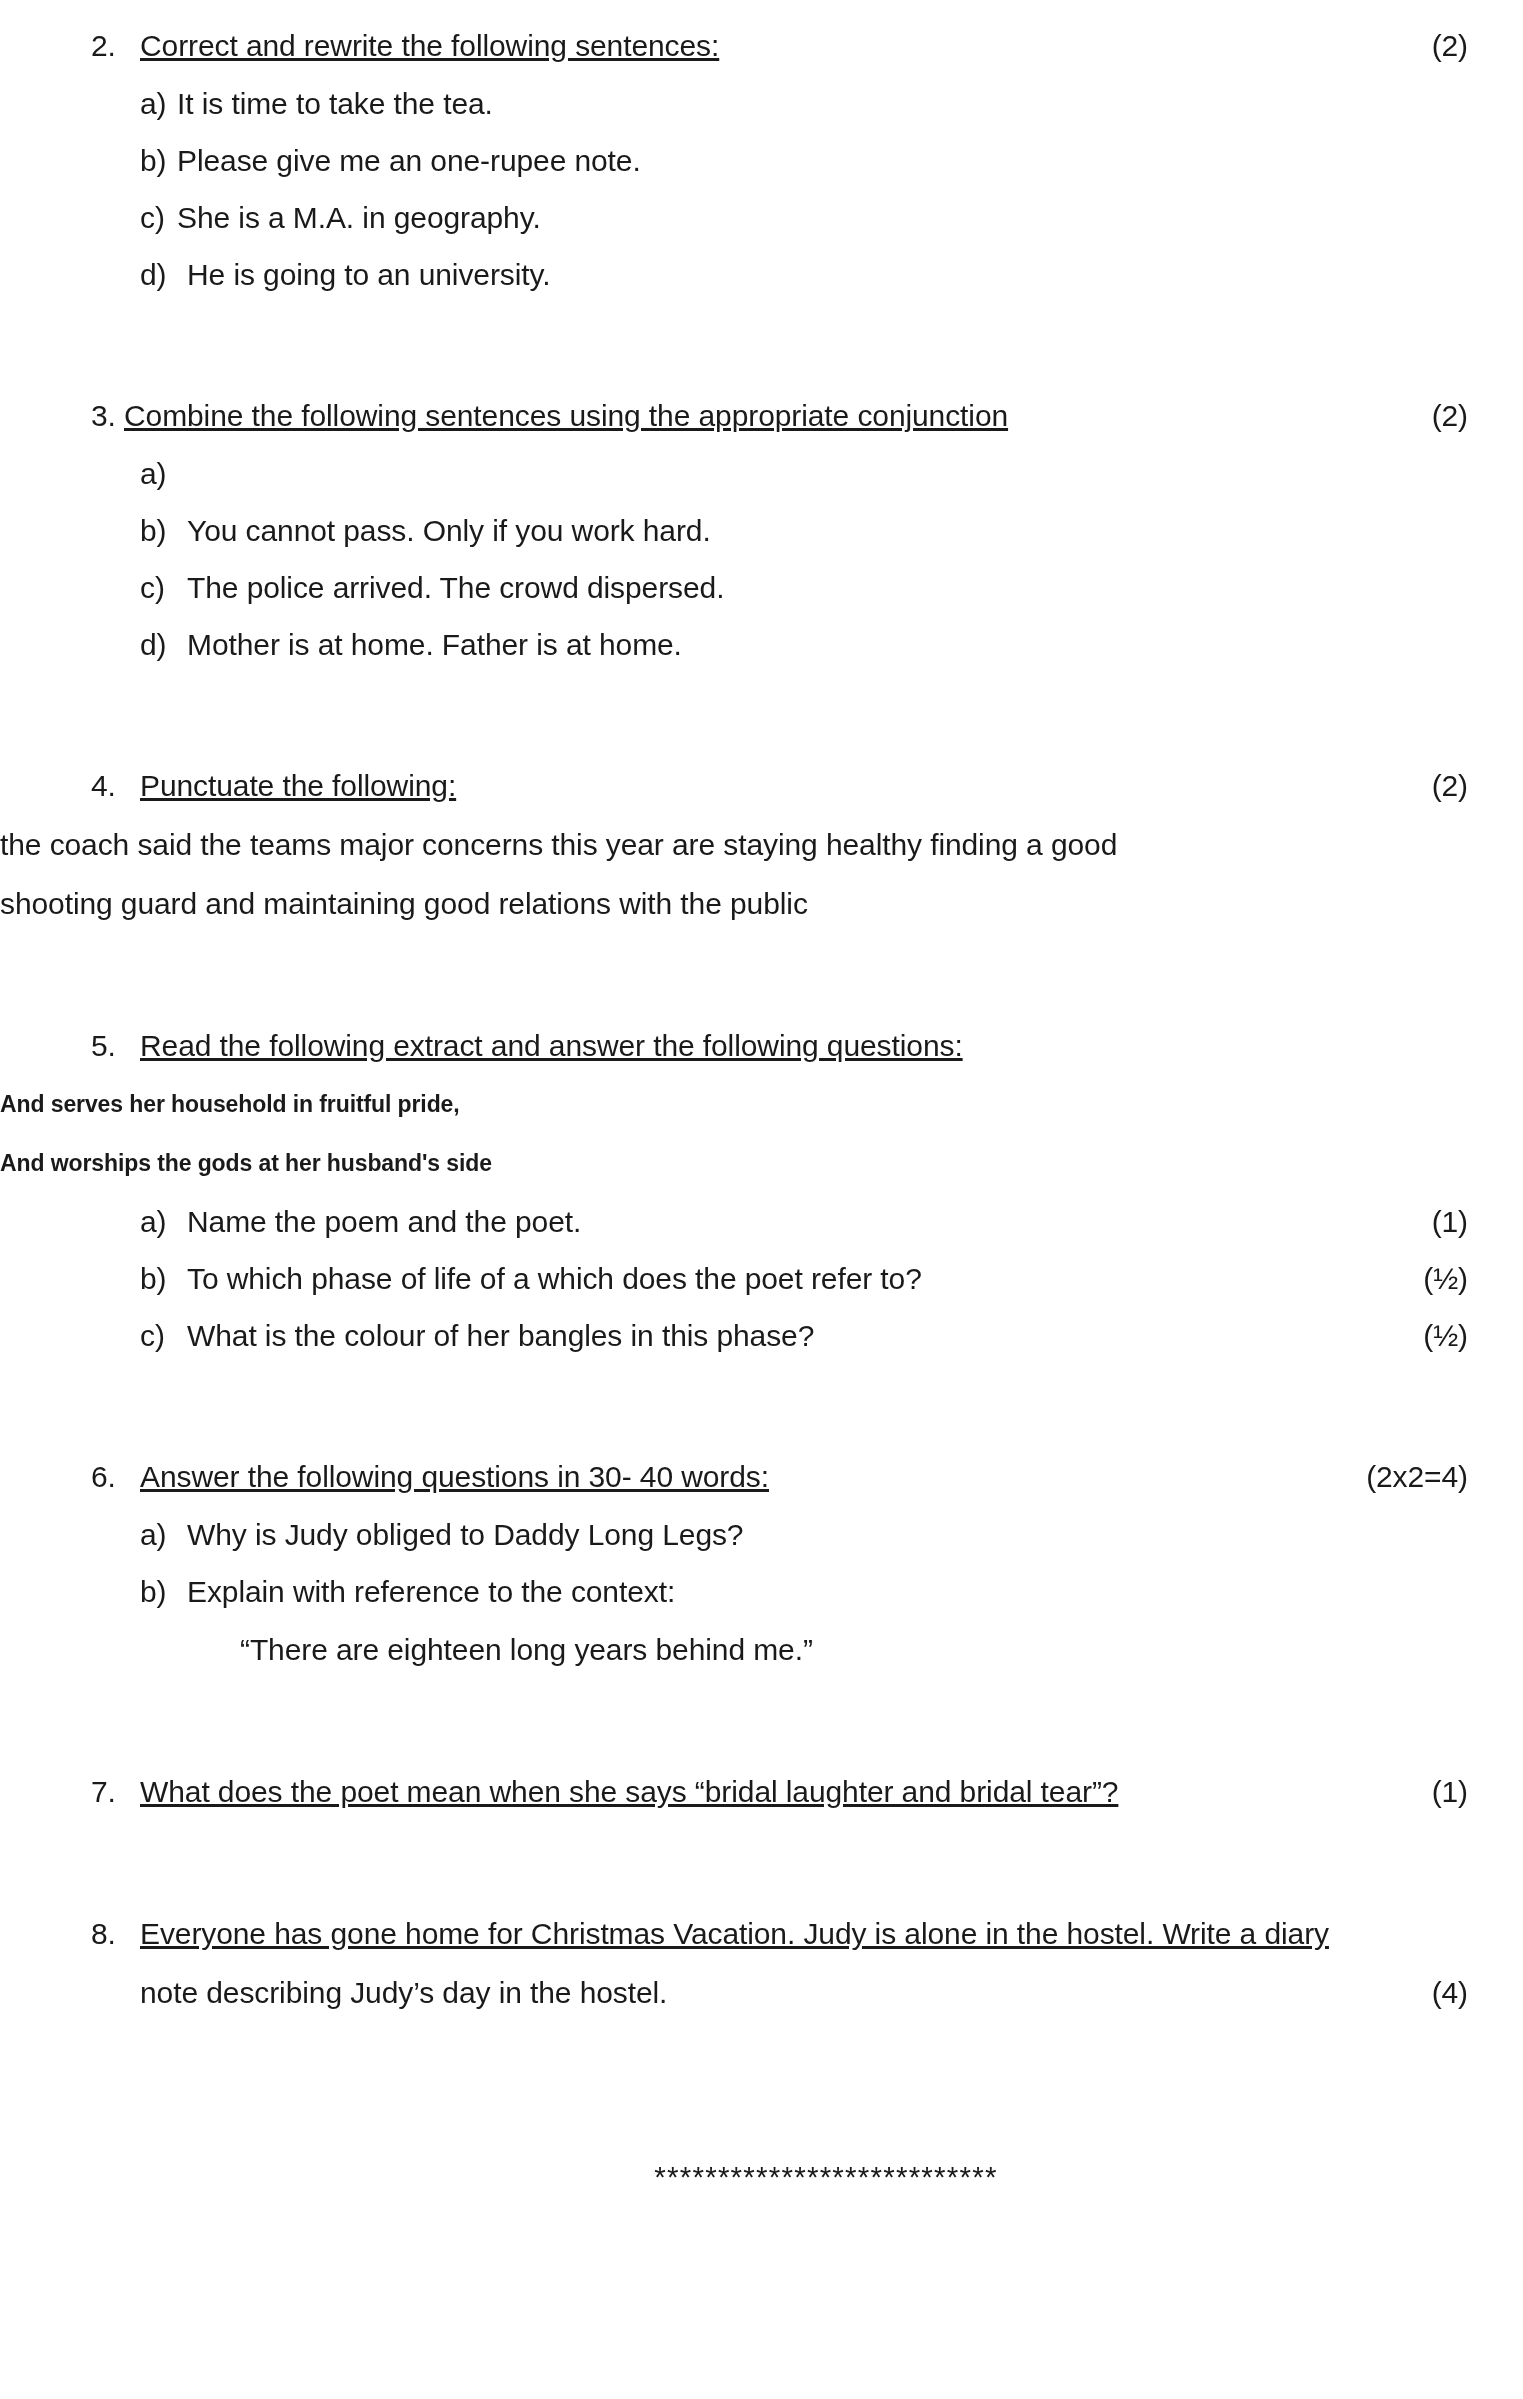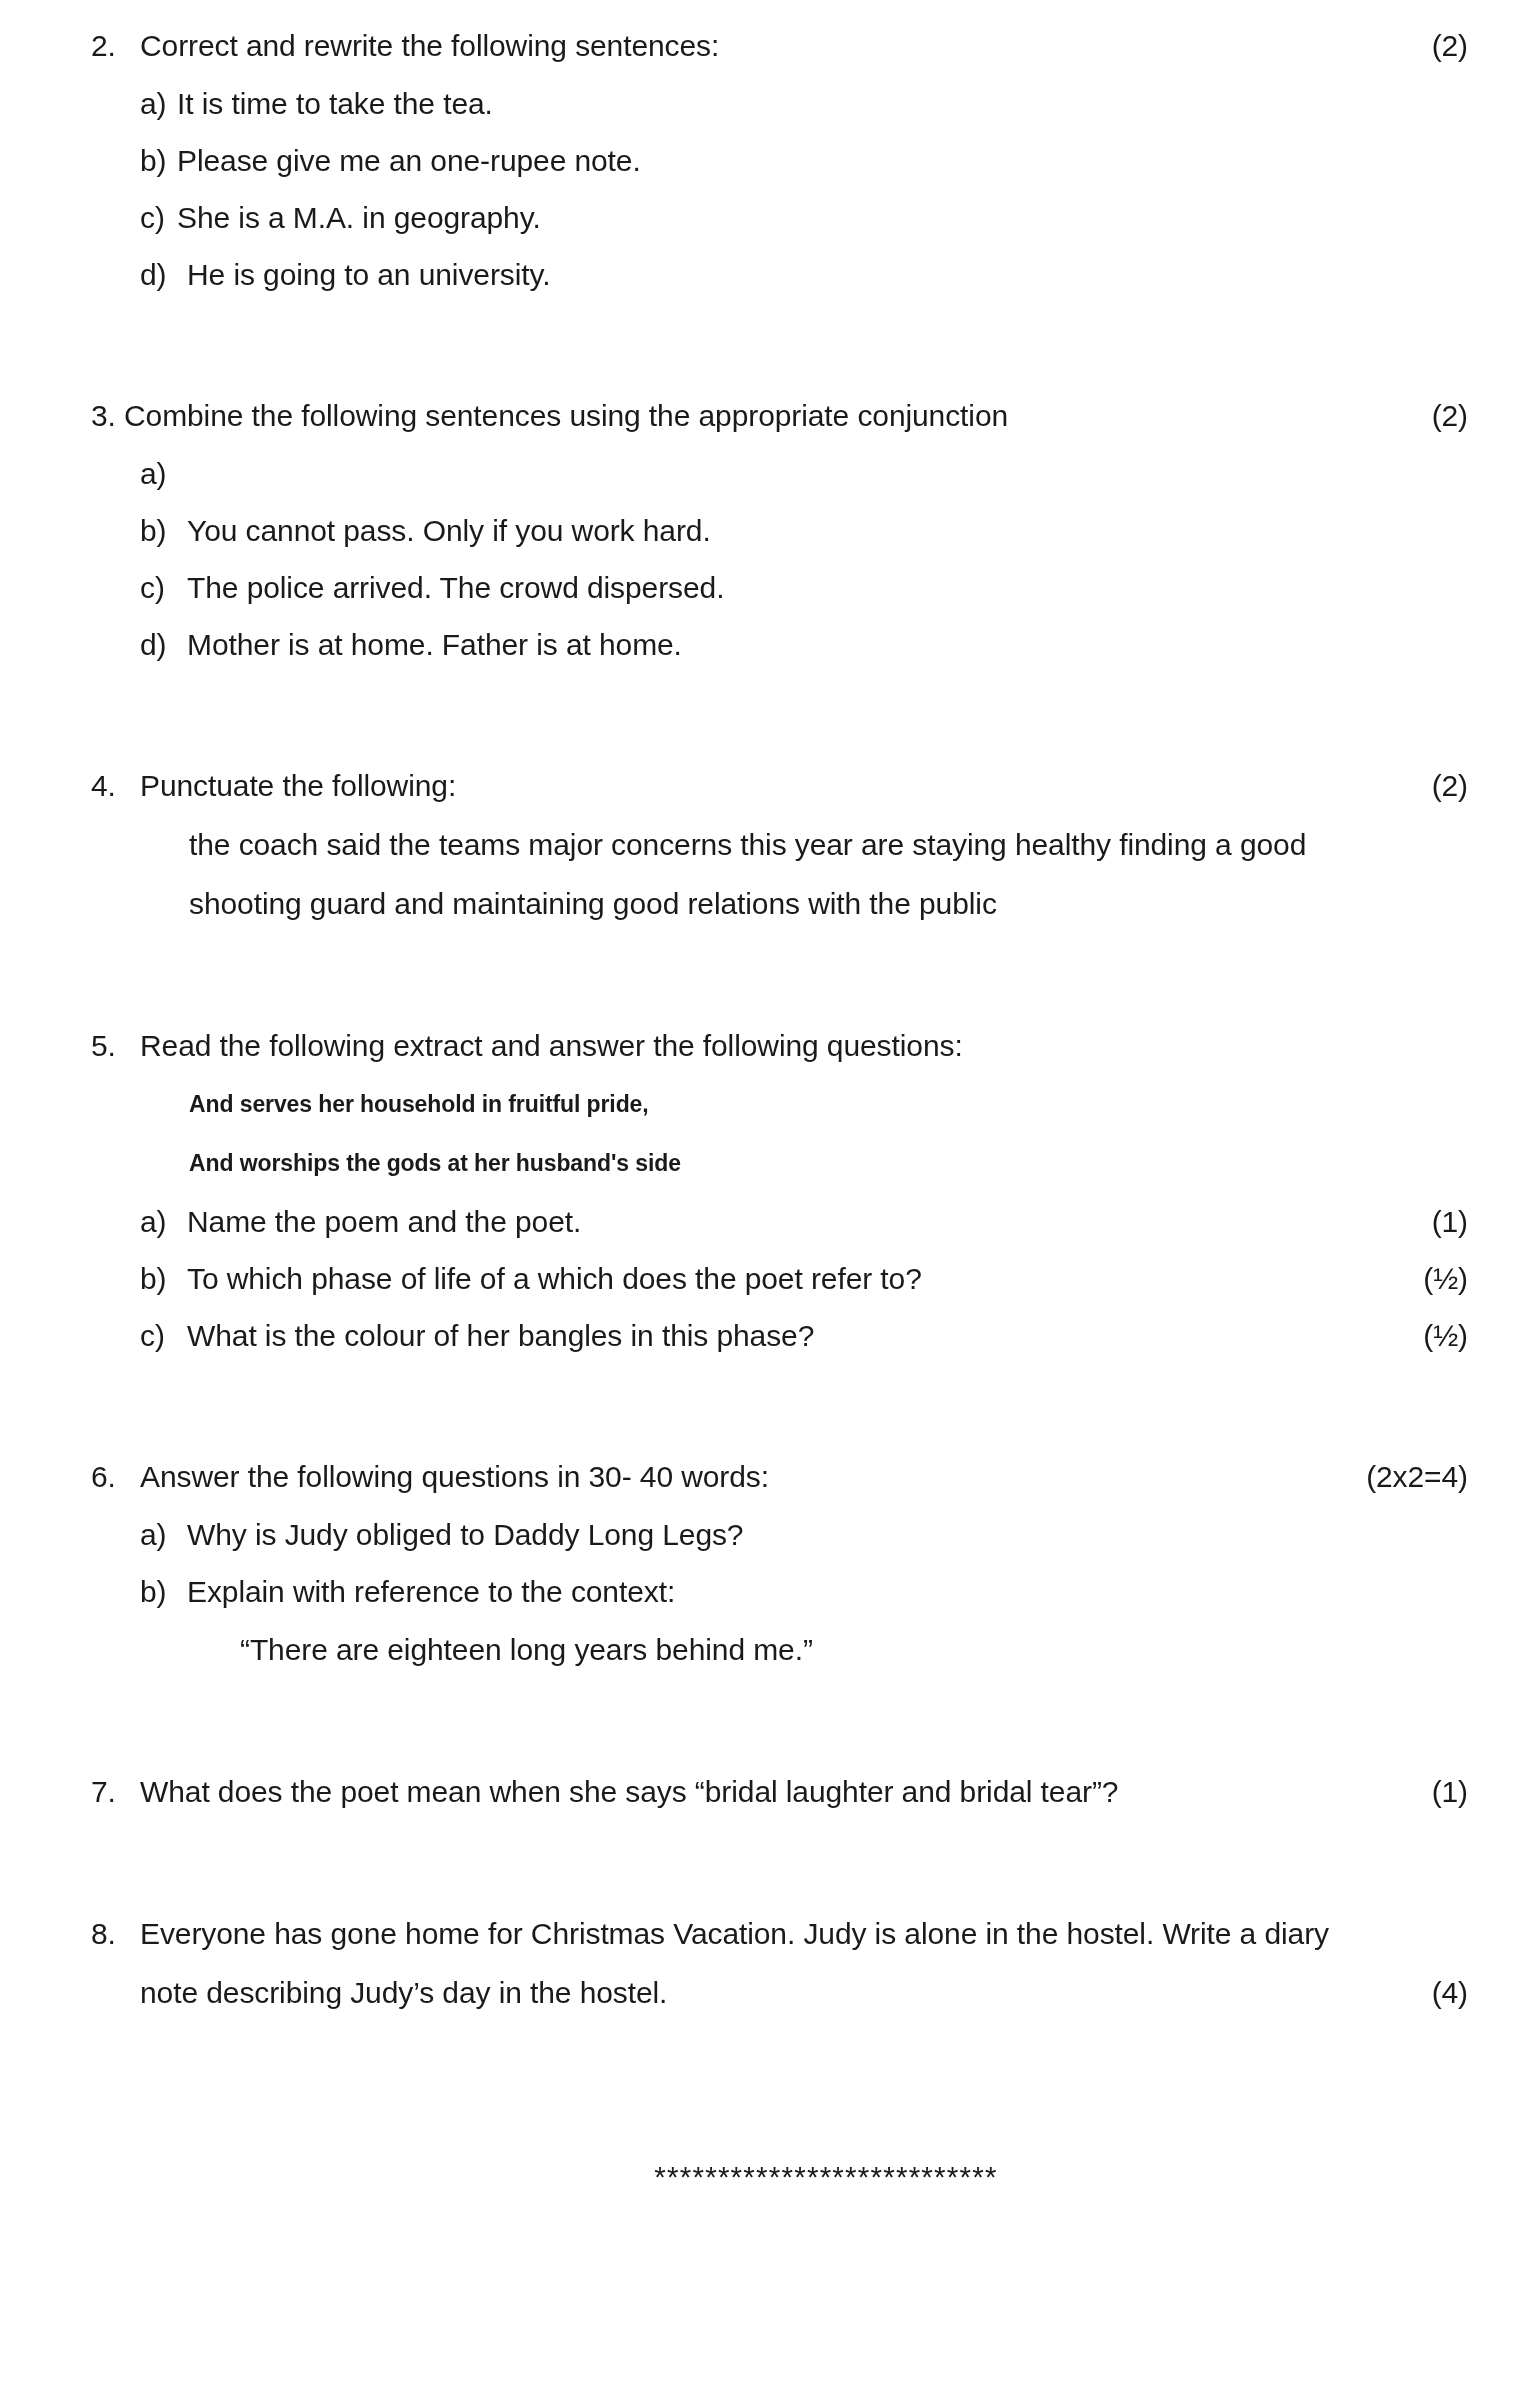--- a/index.html
+++ b/index.html
@@ -52,20 +52,21 @@
     flex: 0 0 auto;
     min-width: 49px;
     white-space: pre;
   }
   .q-main.tight .q-num {
     min-width: 33px;
   }
   .q-main .q-text {
     flex: 1 1 auto;
     white-space: normal;
+    text-decoration: underline;
   }
   .q-main .q-marks {
     flex: 0 0 auto;
     text-align: right;
     white-space: pre;
     min-width: 95px;
   }
 
   
   .q-sub {
@@ -94,21 +95,20 @@
     text-align: right;
     white-space: pre;
     min-width: 95px;
   }
 
   
   .q-para {
     position: relative;
     display: flex;
     align-items: flex-start;
-    padding-left: 189px;
     padding-right: 56px;
     font-size: 30px;
     line-height: 59px;
     letter-spacing: -0.1px;
   }
   .q-para .p-text { flex: 1 1 auto; }
   .q-para.deeper { padding-left: 240px; }
   .q-para.bold .p-text {
     font-weight: bold;
     font-size: 23px;

